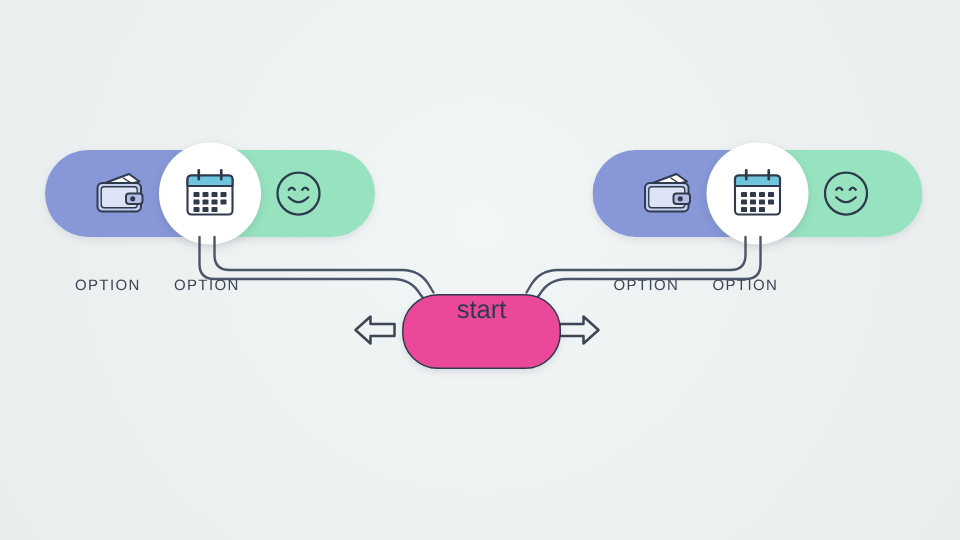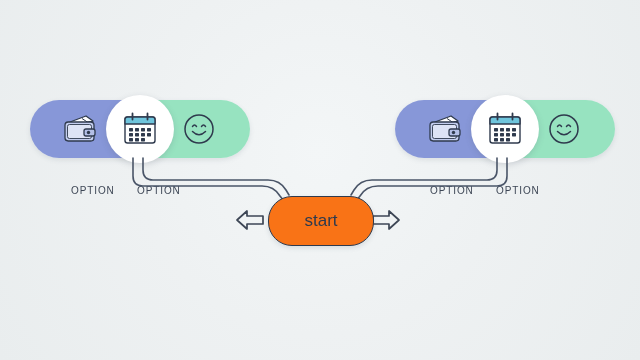--- a/index.html
+++ b/index.html
@@ -42,32 +42,32 @@
     position:absolute;top:0;height:58px;width:58px;
     display:flex;align-items:center;justify-content:center;
   }
   .slot.wallet{left:22px;}
   .slot.smiley{left:140px;}
 
   
   .lbl{
     position:absolute;top:85px;
     font-size:10px;letter-spacing:.9px;color:#3d4655;
-    font-weight:400;white-space:nowrap;margin-left:21px;
+    font-weight:400;white-space:nowrap;
   }
   .group.left  .lbl.one{left:20px;}
   .group.left  .lbl.two{left:86px;}
   .group.right .lbl.one{left:14px;}
   .group.right .lbl.two{left:80px;}
 
   
   .startnode{
     position:absolute;left:268px;top:196px;width:104px;height:48px;
-    background:#f97316;border:1.6px solid #2f3a4d;border-radius:24px;
-    display:flex;align-items:center;justify-content:center;
+    background:#ec4899;border:1.6px solid #2f3a4d;border-radius:24px;
+    display:flex;justify-content:center;
     box-shadow:0 2px 5px rgba(70,85,100,.15);
     z-index:6;
   }
   .startnode span{font-size:17px;color:#2f3a4d;}
 
   .arrowbox{position:absolute;top:204px;width:34px;height:32px;z-index:6;}
   .arrowbox.l{left:234px;}
   .arrowbox.r{left:368px;}
 
   svg{display:block;overflow:visible;}

